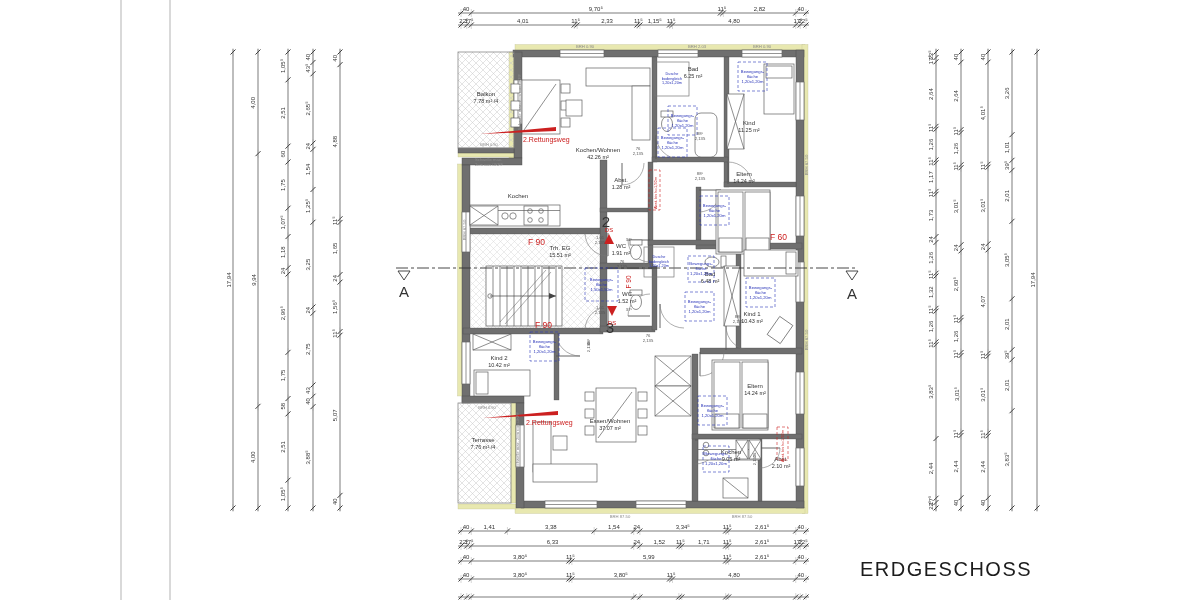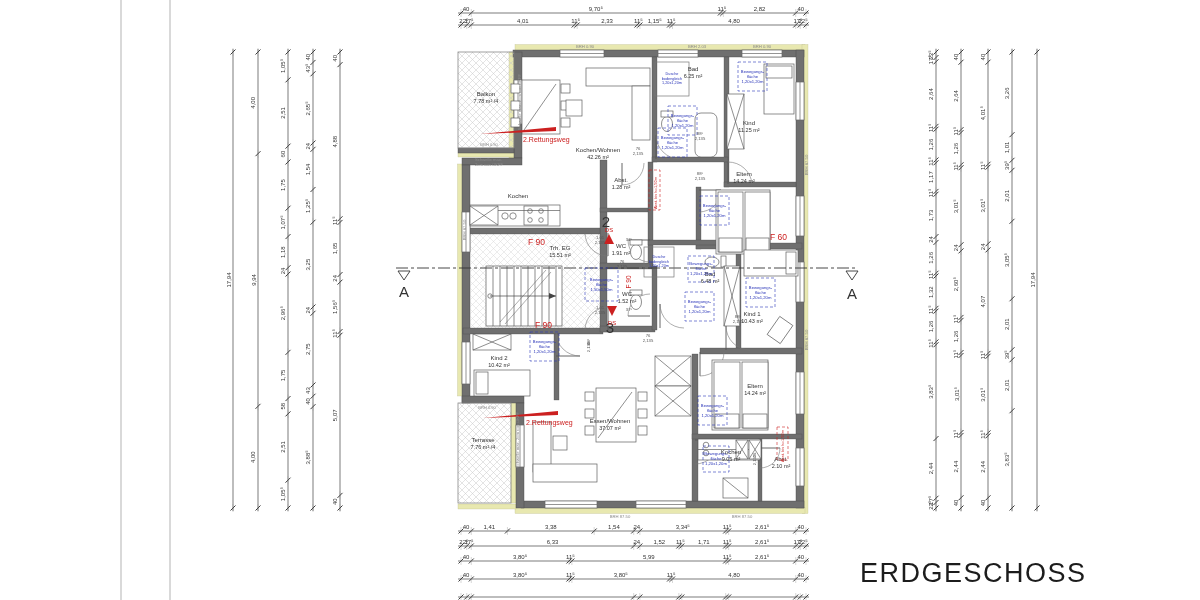--- a/index.html
+++ b/index.html
@@ -1,20 +1,20 @@
 <!DOCTYPE html>
 <html><head>
 <meta charset="utf-8">
 <style>
   html,body{margin:0;padding:0;background:#ffffff;}
   #canvas{position:relative;width:1200px;height:600px;background:#ffffff;overflow:hidden;
           font-family:"Liberation Sans", sans-serif;}
   #plan-svg{position:absolute;left:0;top:0;}
   #drawing-title{position:absolute;left:860px;top:558px;width:320px;
-                 font-size:27px;letter-spacing:1.5px;color:#1c1c1c;}
+                 font-size:20px;letter-spacing:1.5px;color:#1c1c1c;}
 </style>
 </head>
 <body>
 <div id="canvas">
 
 <svg id="plan-svg" width="1200" height="600" viewBox="0 0 1200 600">
   <defs>
     <pattern id="hatch" width="7" height="7" patternUnits="userSpaceOnUse">
       <path d="M0,7 L7,0 M0,0 L7,7" stroke="#c9c9c9" stroke-width="0.5" fill="none"></path>
     </pattern>

